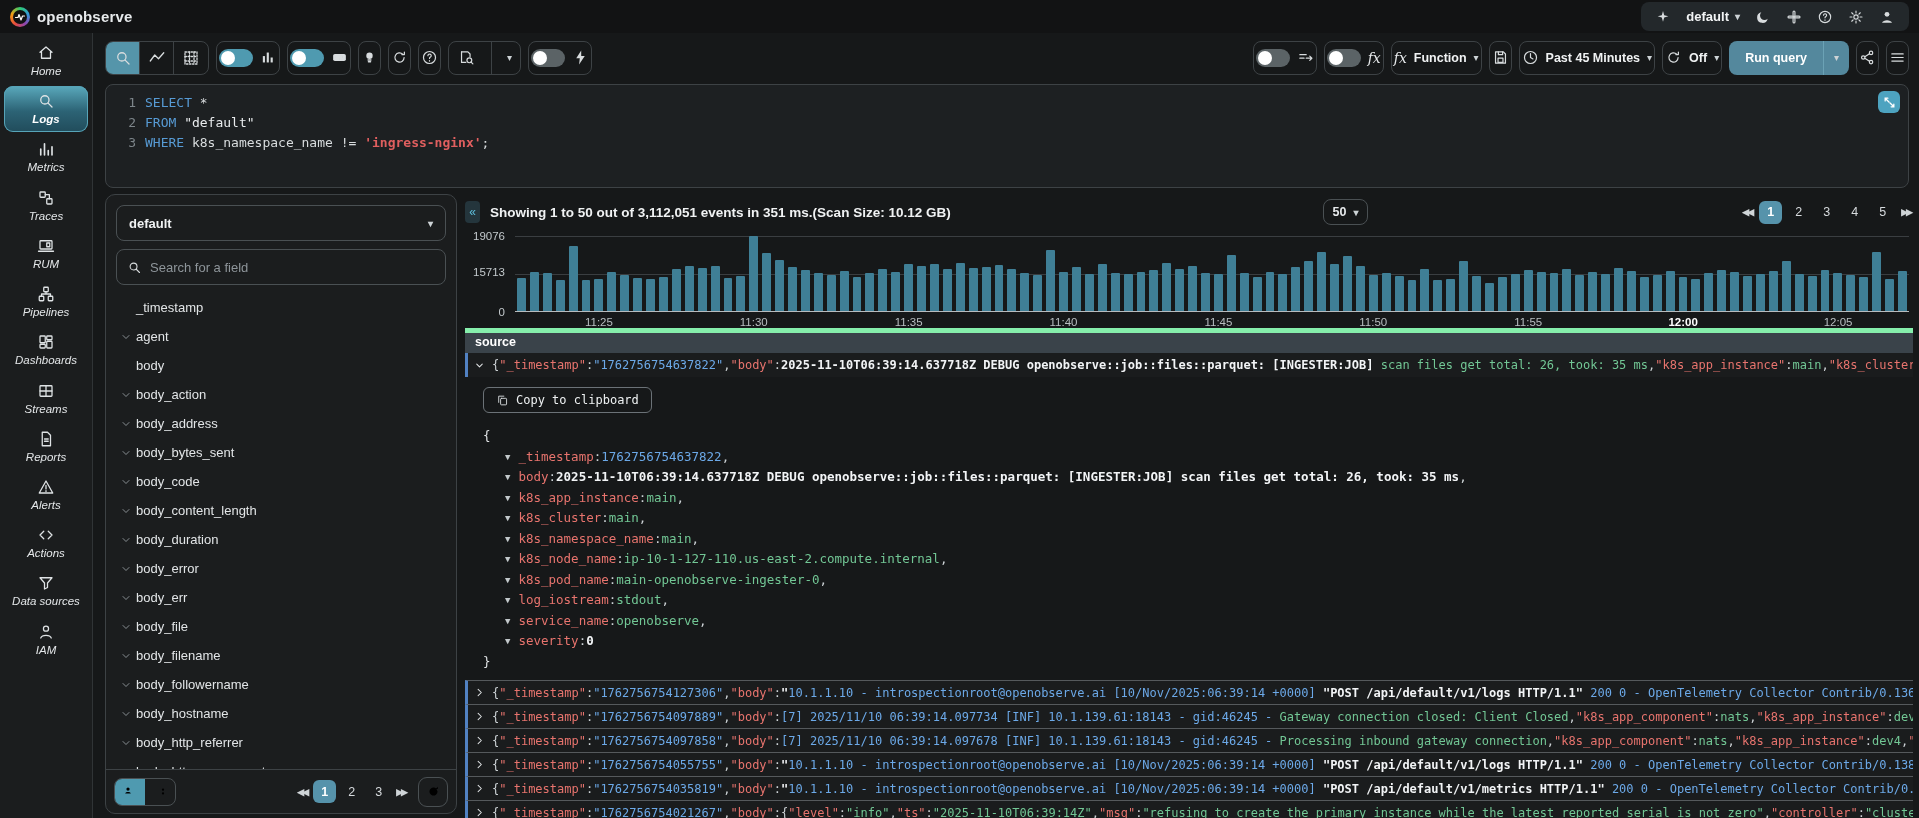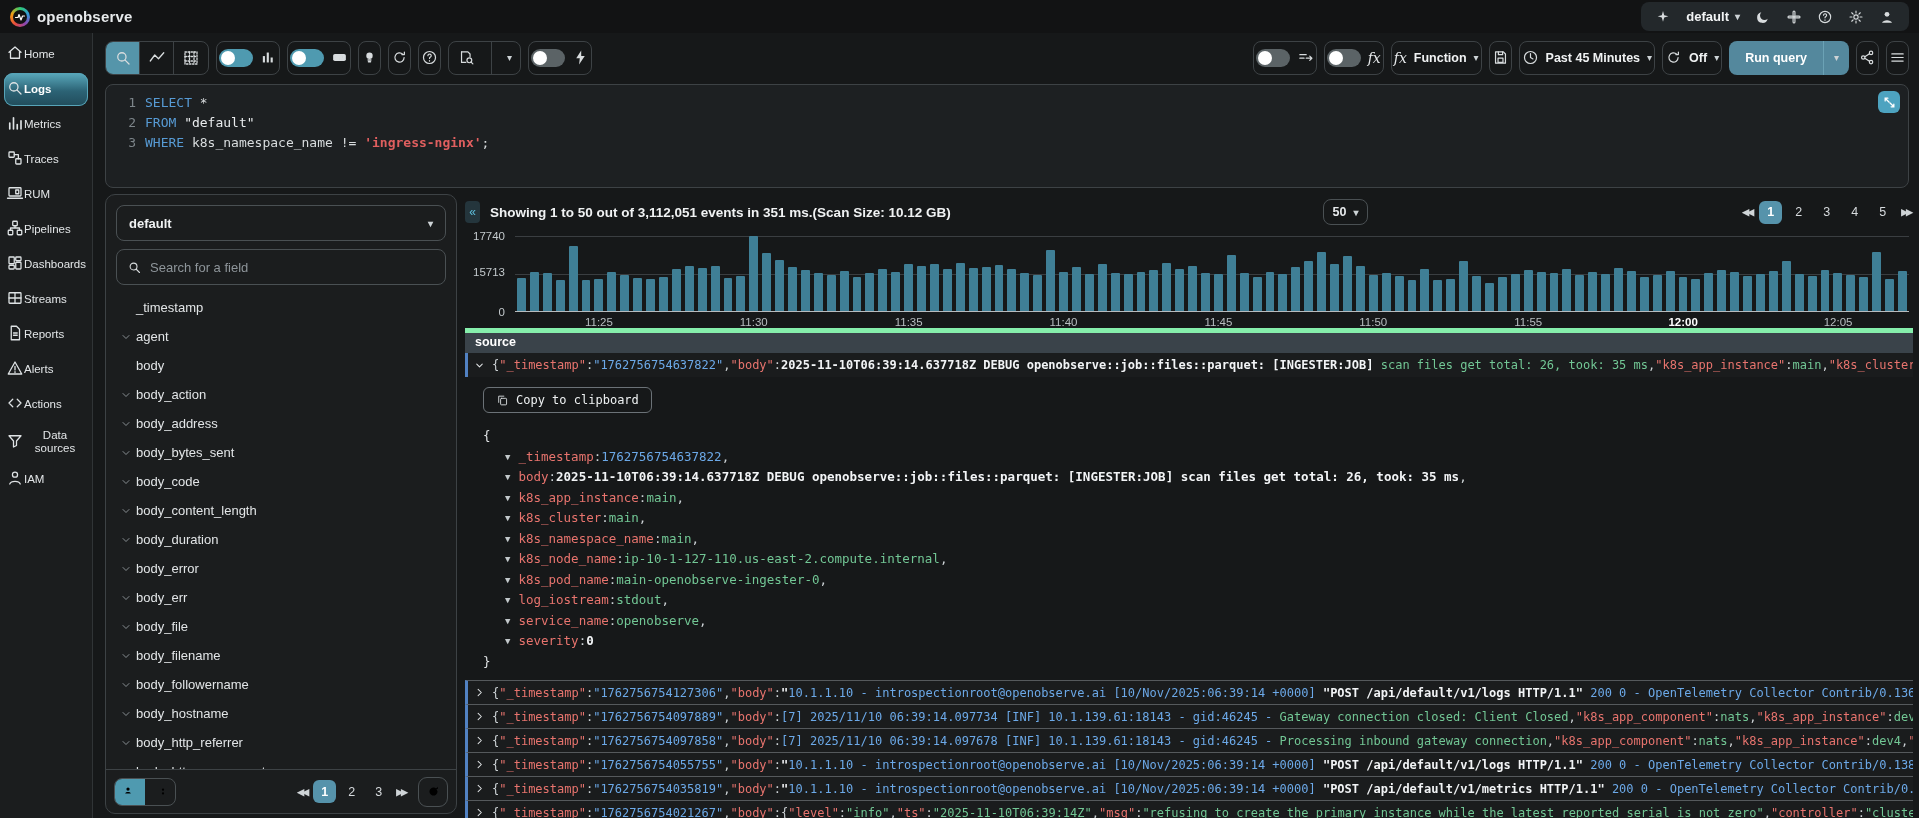--- a/index.html
+++ b/index.html
@@ -17,21 +17,21 @@
   .top-cluster .icon svg { width:16px; height:16px; }
   .org-select { display:flex; align-items:center; gap:6px; font-size:13px; font-weight:bold; color:#f2f4f5; cursor:pointer; }
   .caret { font-size:10px; color:#cdd3d6; }
 
   .icon { display:inline-flex; align-items:center; justify-content:center; color:#d8dcde; }
   .icon svg { width:18px; height:18px; fill:none; stroke:currentColor; stroke-width:1.7; stroke-linecap:round; stroke-linejoin:round; }
 
   
   .app-row { display:flex; height:785px; }
   .sidebar { width:92px; background:#1b1d1e; padding-top:4px; display:flex; flex-direction:column; }
-  .nav-item { display:flex; align-items:center; justify-content:flex-start; padding:6px 2px; margin:1px 4px; border-radius:9px; cursor:pointer; }
+  .nav-item { display:flex; flex-direction:column; align-items:center; justify-content:center; padding:6px 2px; margin:1px 4px; border-radius:9px; cursor:pointer;font-style:italic; }
   .nav-item .icon { color:#dfe3e5; margin-bottom:3px; }
   .nav-label { font-size:11.5px; color:#e3e6e8; text-align:center; line-height:1.15; }
   .nav-item.active { background:linear-gradient(180deg,#5aa9bc 0%,#2c6375 55%, #214c5b 100%); box-shadow:0 0 0 1px #57a4b8 inset; }
   .nav-item.active .nav-label { color:#fff; font-weight:bold; }
 
   .content { flex:1; display:flex; flex-direction:column; border-left:1px solid #303436; min-width:0; }
 
   
   .toolbar { height:49px; display:flex; align-items:center; gap:7px; padding:0 10px 0 12px; }
   .seg-group { display:flex; border:1px solid #3d4245; border-radius:8px; overflow:hidden; }
@@ -689,21 +689,21 @@
               <span class="pg-num">2</span>
               <span class="pg-num">3</span>
               <span class="pg-num">4</span>
               <span class="pg-num">5</span>
               <span class="pg-arrow" style="font-size: 9px;">▶▶</span>
             </div>
         </div>
 
         <div class="chart">
           <div class="chart-ylabels">
-              <span class="ylab" style="top: 4px;">17740</span>
+              <span class="ylab" style="top: 4px;">19076</span>
               <span class="ylab" style="top: 50%;">15713</span>
               <span class="ylab" style="top: 100%;">0</span>
             </div>
           <div class="plot">
             <div class="gridline" style="top:0;"></div>
             <div class="gridline" style="top:50%;"></div>
             <div class="bars">
                 <div class="bar" style="height: 43.9%; background: rgb(63, 127, 150);"></div>
                 <div class="bar" style="height: 52.5%; background: rgb(63, 127, 150);"></div>
                 <div class="bar" style="height: 51.2%; background: rgb(63, 127, 150);"></div>

